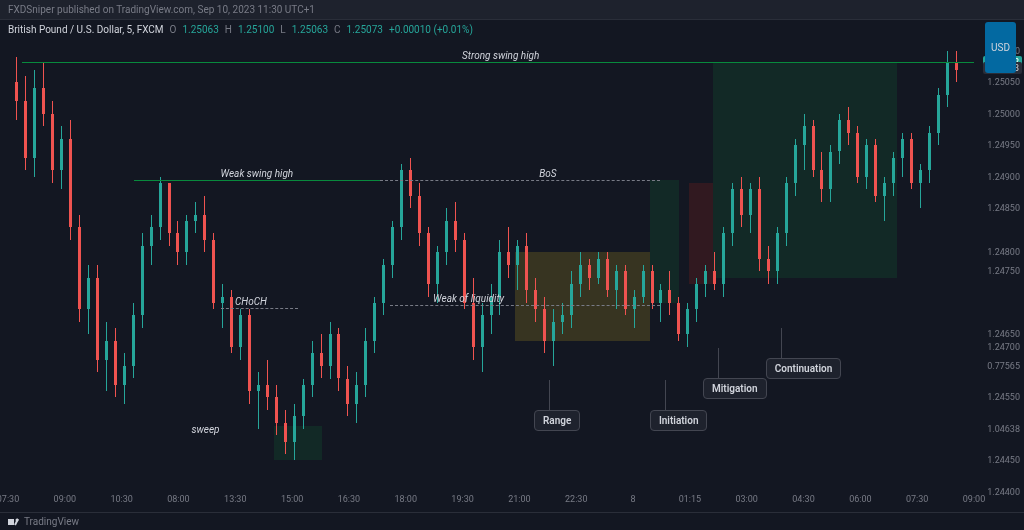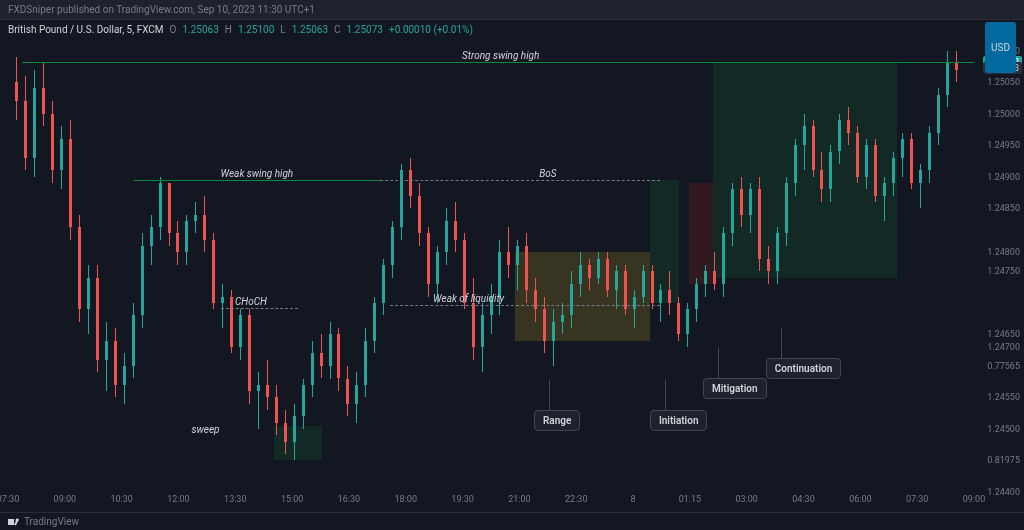--- a/index.html
+++ b/index.html
@@ -641,32 +641,32 @@
     <div class="price-tick" style="top: 75.6667px;">1.25000</div>
     <div class="price-tick" style="top: 107.194px;">1.24950</div>
     <div class="price-tick" style="top: 138.722px;">1.24900</div>
     <div class="price-tick" style="top: 170.25px;">1.24850</div>
     <div class="price-tick" style="top: 214px;">1.24800</div>
     <div class="price-tick" style="top: 233.306px;">1.24750</div>
     <div class="price-tick" style="top: 264.833px; margin-top: 44px;">1.24700</div>
     <div class="price-tick" style="top: 296.361px;">1.24650</div>
     <div class="price-tick" style="top: 327.889px;">0.77565</div>
     <div class="price-tick" style="top: 359.417px;">1.24550</div>
-    <div class="price-tick" style="top: 390.944px;">1.24500</div>
-    <div class="price-tick" style="top: 422.472px;">0.81975</div>
+    <div class="price-tick" style="top: 390.944px;">1.04638</div>
+    <div class="price-tick" style="top: 422.472px;">1.24450</div>
     <div class="price-tick" style="top: 454px;">1.24400</div>
     <div class="price-label green" style="top: 23.9611px;">1.25082</div>
     <div class="price-label dark" style="top: 29.6361px;">1.25073</div>
   </div>
 
 <div class="time-axis" id="taxis">
     <div class="time-tick" style="left: 0px;">07:30</div>
     <div class="time-tick" style="left: 56.8235px;">09:00</div>
     <div class="time-tick" style="left: 113.647px;">10:30</div>
-    <div class="time-tick" style="left: 170.471px;">12:00</div>
+    <div class="time-tick" style="left: 170.471px;">08:00</div>
     <div class="time-tick" style="left: 227.294px;">13:30</div>
     <div class="time-tick" style="left: 284.118px;">15:00</div>
     <div class="time-tick" style="left: 340.941px;">16:30</div>
     <div class="time-tick" style="left: 397.765px;">18:00</div>
     <div class="time-tick" style="left: 454.588px;">19:30</div>
     <div class="time-tick" style="left: 511.412px;">21:00</div>
     <div class="time-tick" style="left: 568.235px;">22:30</div>
     <div class="time-tick" style="left: 625.059px;">8</div>
     <div class="time-tick" style="left: 681.882px;">01:15</div>
     <div class="time-tick" style="left: 738.706px;">03:00</div>

